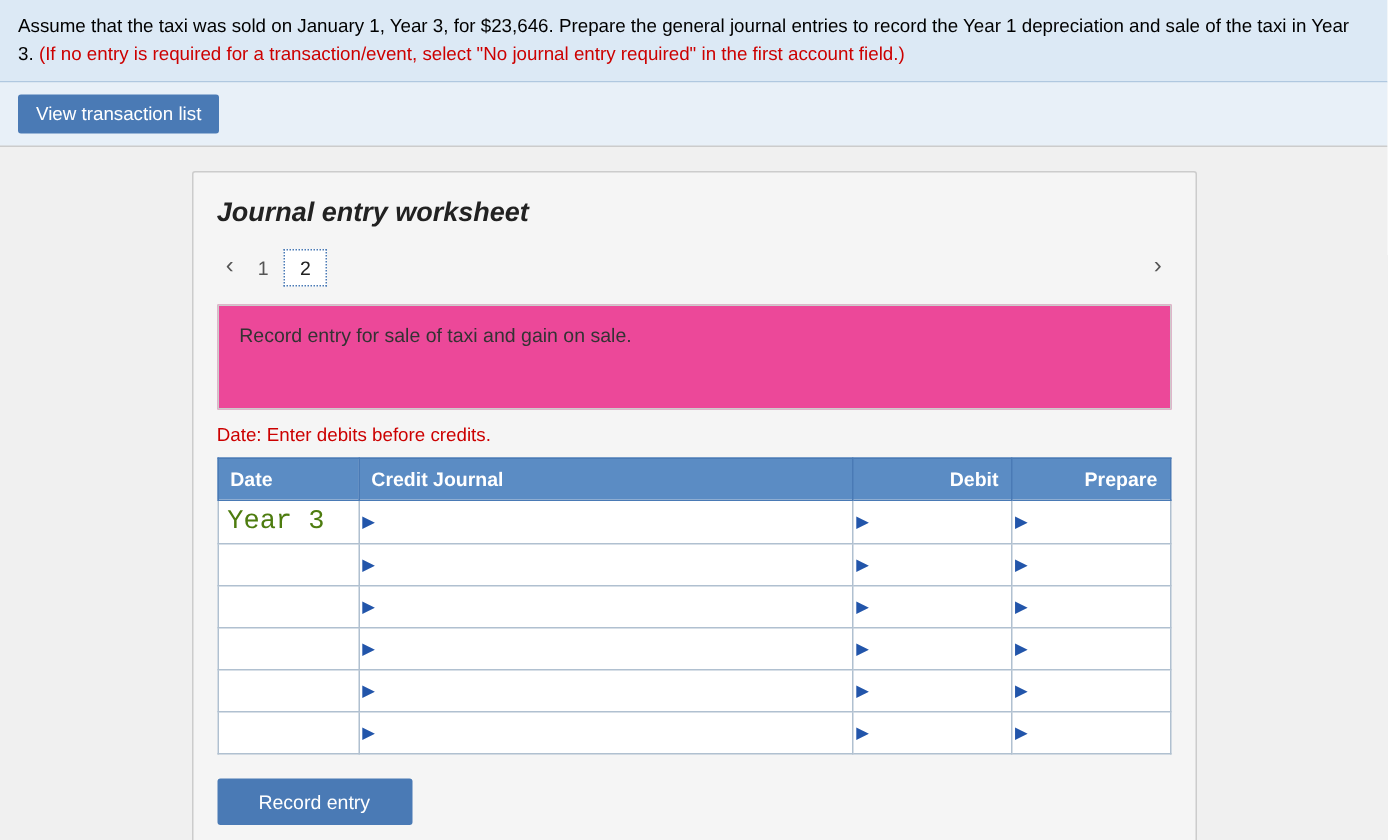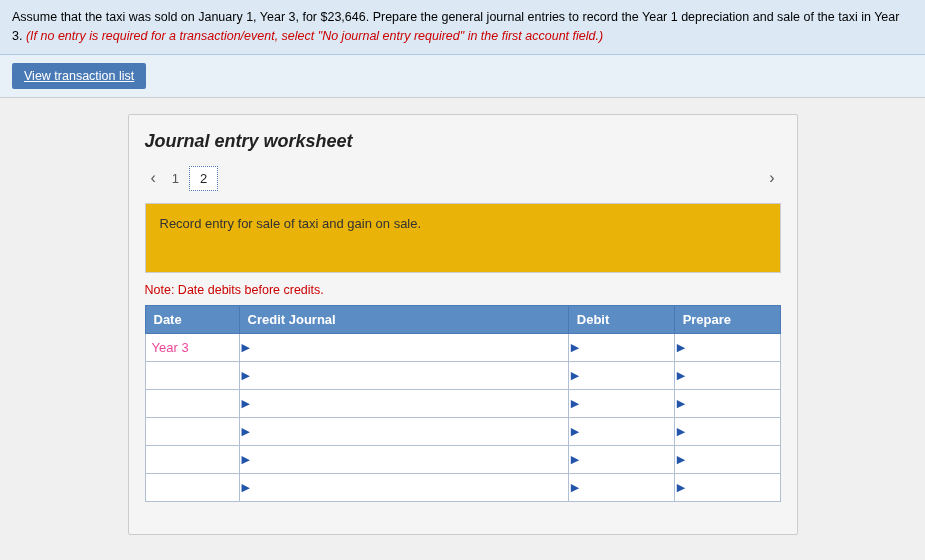--- a/index.html
+++ b/index.html
@@ -12,36 +12,34 @@
     }
     .instruction-banner {
       background: #dce9f5;
       padding: 8px 12px;
       font-size: 12.5px;
       line-height: 1.5;
       border-bottom: 1px solid #b0c8e0;
     }
     .instruction-banner .red-text {
       color: #cc0000;
-      font-style: italic;
     }
     .top-bar {
       background: #e8f0f8;
       padding: 8px 12px;
       border-bottom: 1px solid #ccc;
     }
     .btn-view-transaction {
       background: #4a7ab5;
       color: #fff;
       border: none;
       padding: 6px 12px;
       font-size: 12.5px;
       cursor: pointer;
       border-radius: 2px;
-      text-decoration: underline;
     }
     .main-content {
       background: #f0f0f0;
       padding: 16px 20px 20px 20px;
       min-height: 490px;
     }
     .worksheet-container {
       background: #f5f5f5;
       border: 1px solid #ccc;
       border-radius: 2px;
@@ -76,60 +74,61 @@
       border: none;
       background: none;
     }
     .tab-item.active {
       border: 1.5px dotted #4a7ab5;
       background: #fff;
       color: #222;
     }
     .description-box {
       border: 1px solid #ccc;
-      background: #eab308;
+      background: #ec4899;
       padding: 12px 14px;
       min-height: 70px;
       margin-bottom: 10px;
       font-size: 13px;
       color: #333;
     }
     .note-text {
       color: #cc0000;
       font-size: 12.5px;
       margin-bottom: 8px;
     }
     .journal-table {
       width: 100%;
       border-collapse: collapse;
       margin-bottom: 16px;
     }
     .journal-table th {
       background: #5b8cc4;
       color: #fff;
       padding: 6px 8px;
-      text-align: left;
+      text-align: right;
       font-size: 13px;
       border: 1px solid #4a7ab5;
     }
     .journal-table th.left {
       text-align: left;
     }
     .journal-table td {
       border: 1px solid #b0c0d0;
       padding: 0;
       height: 28px;
       background: #fff;
     }
     .journal-table td.date-cell {
       width: 80px;
       padding: 4px 6px;
-      font-size: 13px;
-      color: #ec4899;
+      font-size: 18px;
+      color: #4d7c0f;
       vertical-align: middle;
+      font-family: Liberation Mono, monospace;
     }
     .journal-table td.gj-cell {
       width: 280px;
       vertical-align: middle;
     }
     .journal-table td.num-cell {
       width: 90px;
       vertical-align: middle;
     }
     .journal-table td input[type="text"] {
@@ -200,21 +199,21 @@
       <button class="tab-item">1</button>
       <button class="tab-item active">2</button>
       <span style="flex:1"></span>
       <span class="tab-arrow">›</span>
     </div>
 
     <div class="description-box">
       <span>Record entry for sale of taxi and gain on sale.</span>
     </div>
 
-    <div class="note-text">Note: Date debits before credits.</div>
+    <div class="note-text">Date: Enter debits before credits.</div>
 
     <table class="journal-table">
       <thead>
         <tr>
           <th class="left">Date</th>
           <th class="left">Credit Journal</th>
           <th>Debit</th>
           <th>Prepare</th>
         </tr>
       </thead>
@@ -344,17 +343,18 @@
             <div class="cell-with-arrow">
               <span class="cell-arrow">▶</span>
               <input class="cell-input" type="text" style="">
             </div>
           </td>
         </tr>
       </tbody>
     </table>
 
     <div class="bottom-buttons">
+      <button class="btn-action">Record entry</button>
       <span style="flex:1"></span>
     </div>
 
   </div>
 </div>
 
 </body></html>

